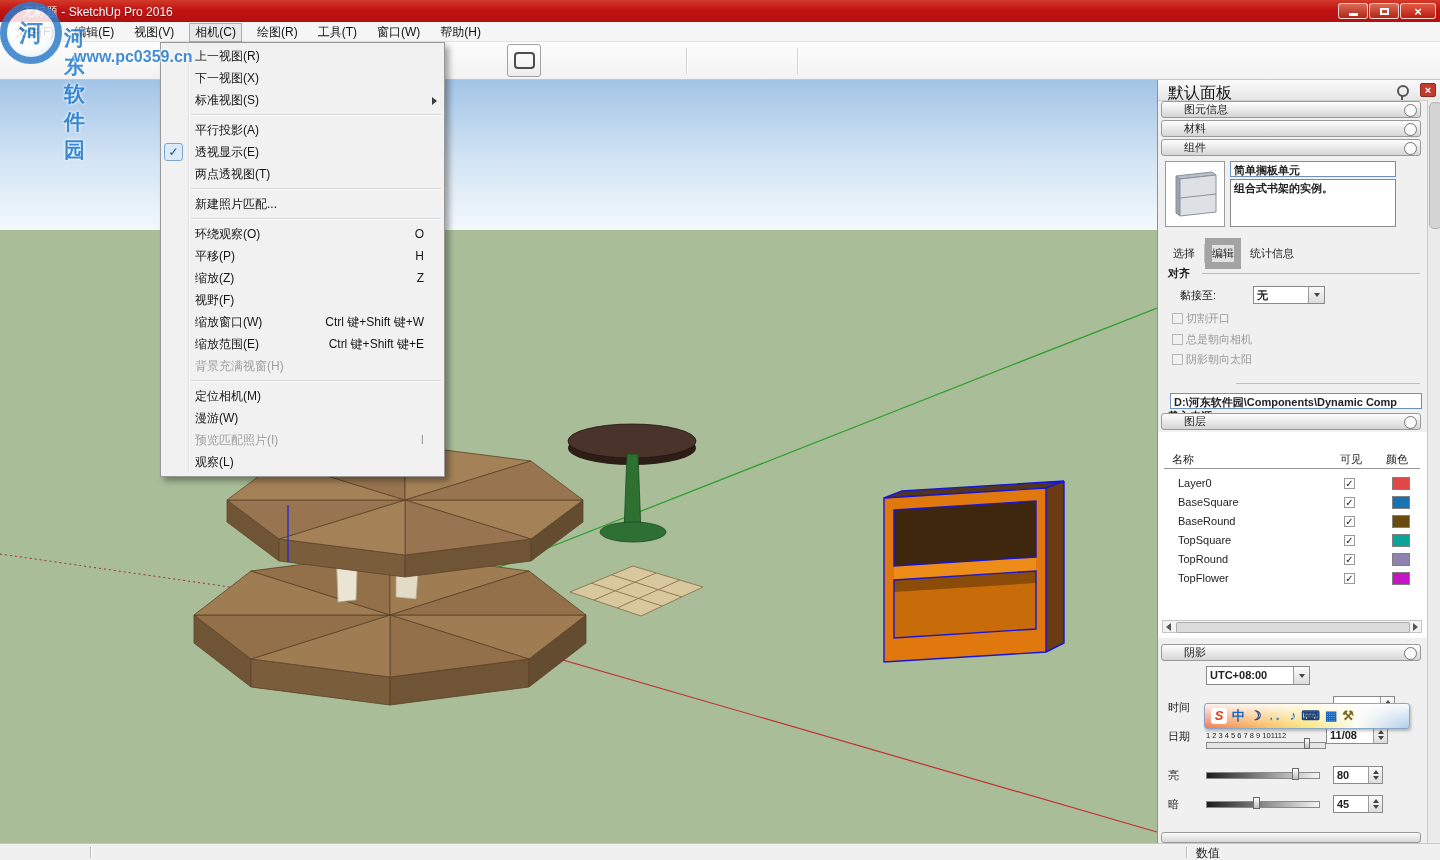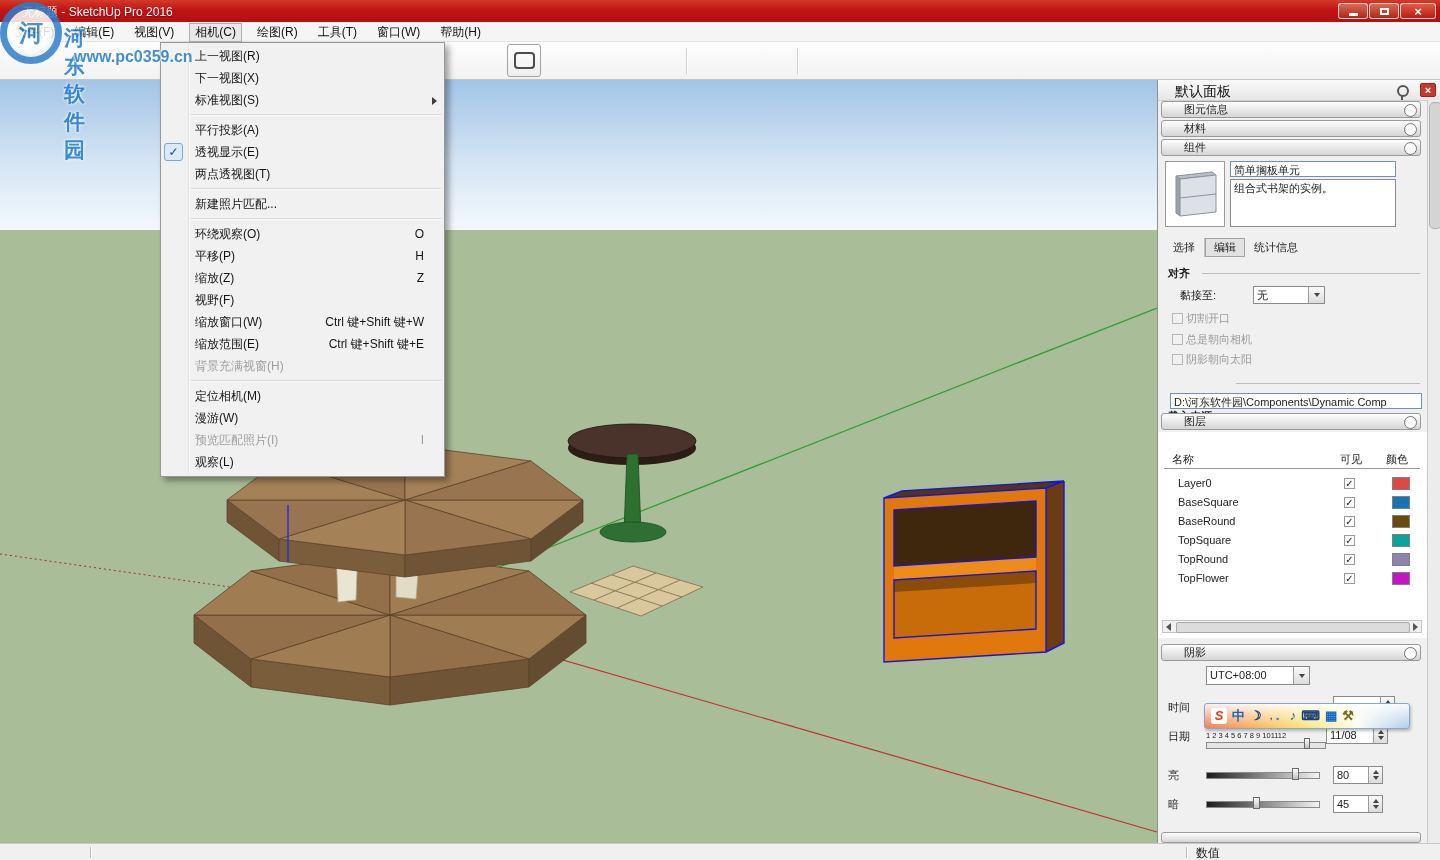--- a/index.html
+++ b/index.html
@@ -48,43 +48,43 @@
   .subarr{position:absolute;right:7px;top:8px;width:0;height:0;border-left:5px solid #3c3c3c;
     border-top:4px solid transparent;border-bottom:4px solid transparent;}
   .mi.dis .subarr{border-left-color:#a8a8a8;}
   .msep{height:1px;background:#dadada;border-bottom:1px solid #fbfbfb;margin:3px 3px 3px 30px;}
 
   
   .panel{position:absolute;left:1157px;top:80px;width:283px;height:763px;background:#f0f0f0;
     border-left:1px solid #909090;box-sizing:border-box;font-size:11px;color:#222;}
   .p-titlebar{position:absolute;left:0;top:0;width:282px;height:20px;background:linear-gradient(#fafafa,#e6e6e6);
     border-bottom:1px solid #cfcfcf;}
-  .p-titlebar .t{position:absolute;left:17px;top:3px;font-size:14px;color:#111;}
+  .p-titlebar .t{position:absolute;left:10px;top:3px;font-size:16px;color:#111;}
   .pin{position:absolute;right:31px;top:5px;width:8px;height:8px;border:2px solid #555;border-radius:50%;}
   .pin::after{content:"";position:absolute;left:2px;top:8px;width:2px;height:5px;background:#555;}
   .p-close{position:absolute;right:4px;top:3px;width:16px;height:14px;background:#c23b2e;border:1px solid #8a2a20;
     border-radius:2px;color:#fff;font-size:11px;font-weight:bold;text-align:center;line-height:12px;box-sizing:border-box;}
   .hdr{position:absolute;left:3px;width:260px;height:17px;background:linear-gradient(#fefefe,#d5d5d5);
     border:1px solid #9a9a9a;border-radius:3px;box-sizing:border-box;line-height:15px;padding-left:22px;color:#1c1c1c;}
   .hdr .circ{position:absolute;right:3px;top:2px;width:11px;height:11px;border:1px solid #767676;border-radius:50%;background:#fcfcfc;}
-  .field{position:absolute;background:#fff;border:1px solid #8a8a8a;box-sizing:border-box;overflow:hidden;white-space:nowrap;}
+  .field{position:absolute;background:#fff;border:1px solid #8a8a8a;box-sizing:border-box;overflow:hidden;white-space:nowrap;font-weight:bold;}
   .field .ftext{position:absolute;left:3px;top:1px;font-size:11px;line-height:14px;}
   .ddbtn{position:absolute;right:0;top:0;bottom:0;width:15px;border-left:1px solid #9a9a9a;
     background:linear-gradient(#fafafa,#dcdcdc);display:flex;align-items:center;justify-content:center;}
   .tri-dn{width:0;height:0;border-left:3px solid transparent;border-right:3px solid transparent;border-top:4px solid #444;}
   .spin{position:absolute;right:0;top:0;bottom:0;width:13px;border-left:1px solid #9a9a9a;
     background:linear-gradient(#fafafa,#dcdcdc);display:flex;flex-direction:column;align-items:center;justify-content:space-evenly;}
   .tri-up-s{width:0;height:0;border-left:3px solid transparent;border-right:3px solid transparent;border-bottom:4px solid #444;}
   .tri-dn-s{width:0;height:0;border-left:3px solid transparent;border-right:3px solid transparent;border-top:4px solid #444;}
   .cb{display:inline-block;width:11px;height:11px;border:1px solid #9a9a9a;background:#fcfcfc;box-sizing:border-box;
     font-size:10px;line-height:9px;text-align:center;color:#222;vertical-align:-2px;}
   .cb.off{border-color:#b8b8b8;background:#f1f1f1;}
   .rule{position:absolute;height:1px;background:#bdbdbd;}
   .tabbtn{display:inline-block;padding:2px 9px;border-right:1px solid #c2c2c2;color:#222;}
-  .tabbtn.active{background:#e2e2e2;border:1px solid #a3a3a3;padding:1px 8px;}
+  .tabbtn.active{background:#e2e2e2;border:7px solid #a3a3a3;padding:1px 0;}
   .lay-row{position:absolute;left:0;width:269px;height:19px;line-height:19px;}
   .swatch{position:absolute;left:234px;top:3px;width:18px;height:13px;border:1px solid #808080;box-sizing:border-box;}
   .sbh{position:absolute;height:13px;background:#f2f2f2;border:1px solid #c4c4c4;box-sizing:border-box;}
   .sbh .thumb{position:absolute;left:13px;top:1px;height:9px;background:#dcdcdc;border:1px solid #ababab;border-radius:2px;}
   .sb-arr{position:absolute;top:2px;width:0;height:0;border-top:4px solid transparent;border-bottom:4px solid transparent;}
   .sl-track{position:absolute;height:5px;border:1px solid #8a8a8a;background:linear-gradient(90deg,#1c1c1c,#f4f4f4);box-sizing:content-box;}
   .sl-handle{position:absolute;width:7px;height:12px;background:linear-gradient(#ffffff,#bfbfbf);border:1px solid #6a6a6a;box-sizing:border-box;}
   .vscroll{position:absolute;left:269px;top:20px;width:14px;height:743px;background:#ececec;border-left:1px solid #c9c9c9;box-sizing:border-box;}
   .vscroll .thumb{position:absolute;left:1px;top:2px;width:11px;height:125px;background:#d4d4d4;border:1px solid #b2b2b2;border-radius:5px;}
 

